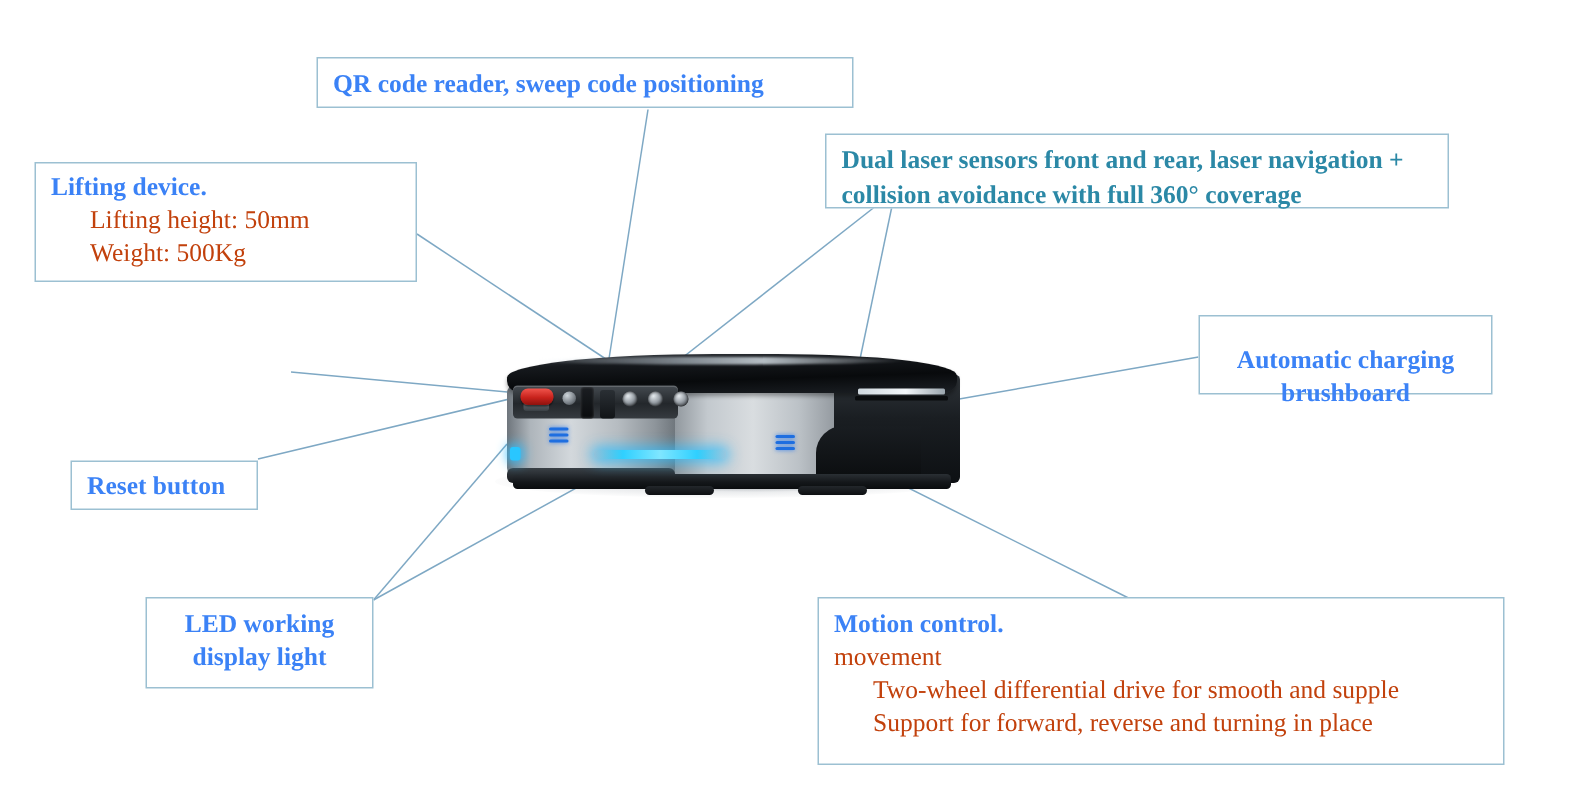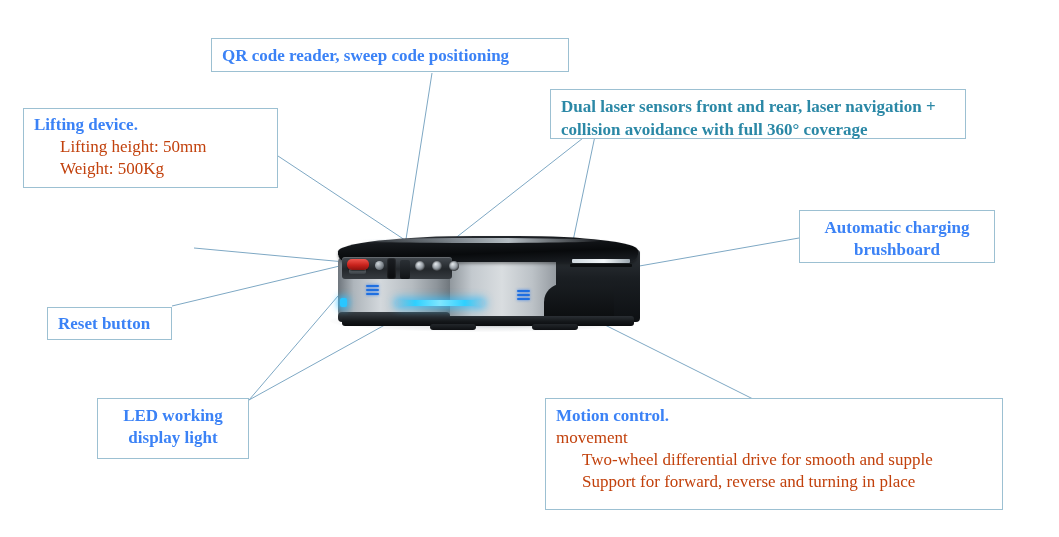--- a/index.html
+++ b/index.html
@@ -19,21 +19,21 @@
   .c-wrap{color:#2b88a6;font-weight:bold;font-size:17px;line-height:23px;}
   .ind{padding-left:26px;}
   .center{text-align:center;}
 
   
   #box-qr      {left:211px;top:38px;width:358px;height:34px;padding-top:6px;}
   #box-lift    {left:23px;top:108px;width:255px;height:80px;}
   #box-laser   {left:550px;top:69px;width:416px;height:50px;padding-top:5px;margin-top:20px;}
   #box-estop   {left:54px;top:226px;width:140px;height:48px;padding-top:4px;}
   #box-reset   {left:47px;top:307px;width:125px;height:33px;padding-top:5px;}
-  #box-charge  {left:799px;top:210px;width:196px;height:53px;padding-top:6px;}
+  #box-charge  {left:799px;top:210px;width:196px;height:53px;padding-top:18px;}
   #box-led     {left:97px;top:398px;width:152px;height:61px;padding-top:6px;}
   #box-motion  {left:545px;top:398px;width:458px;height:112px;padding-top:6px;}
 
   
   #robot{position:absolute;left:320px;top:228px;width:330px;height:110px;}
   .rb{position:absolute;}
 
   
   #shadow{left:10px;top:82px;width:310px;height:22px;border-radius:50%;
           background:radial-gradient(ellipse at 50% 50%,

